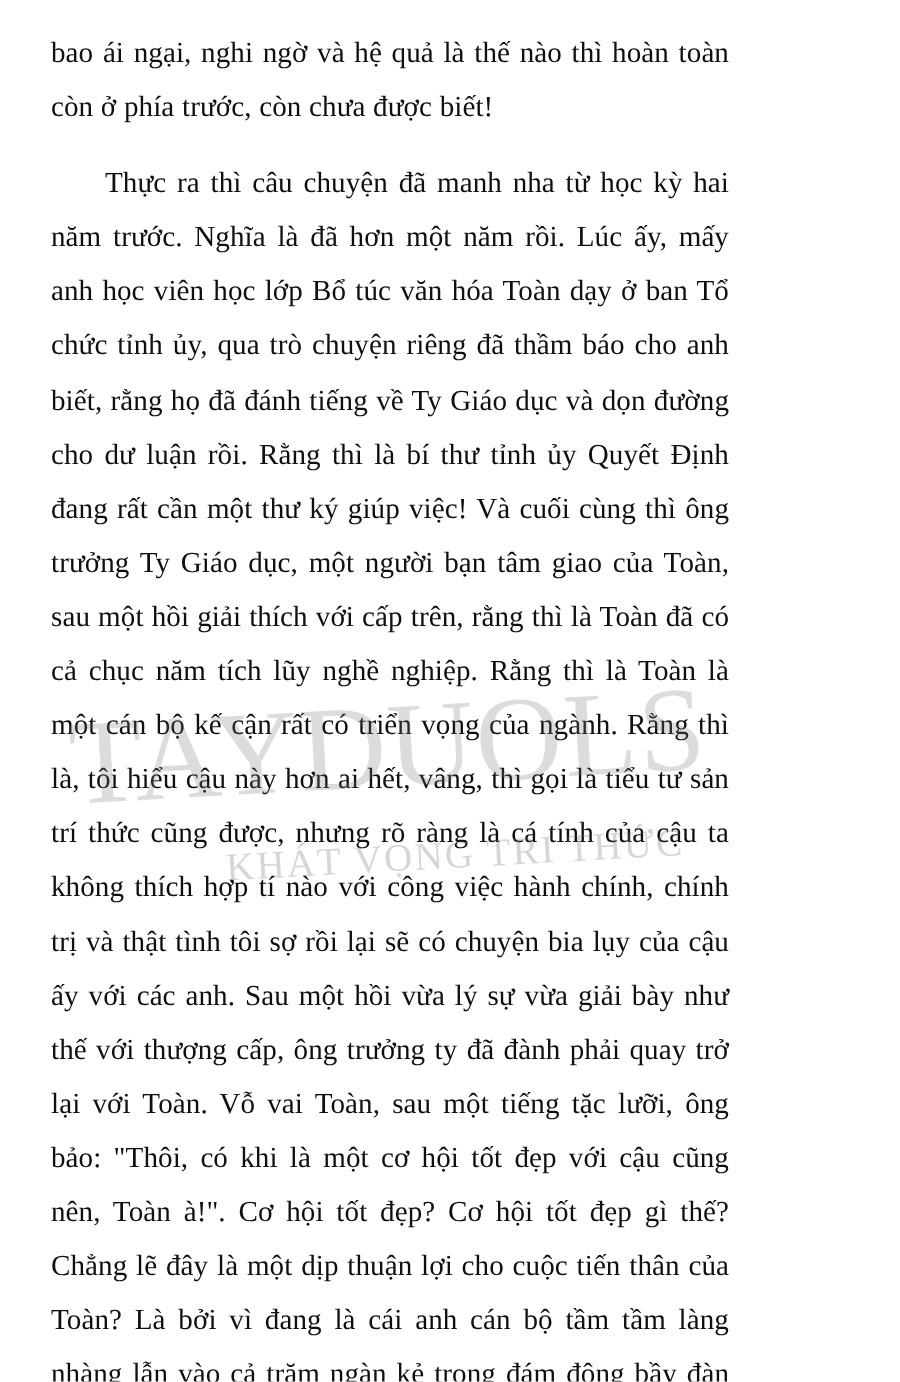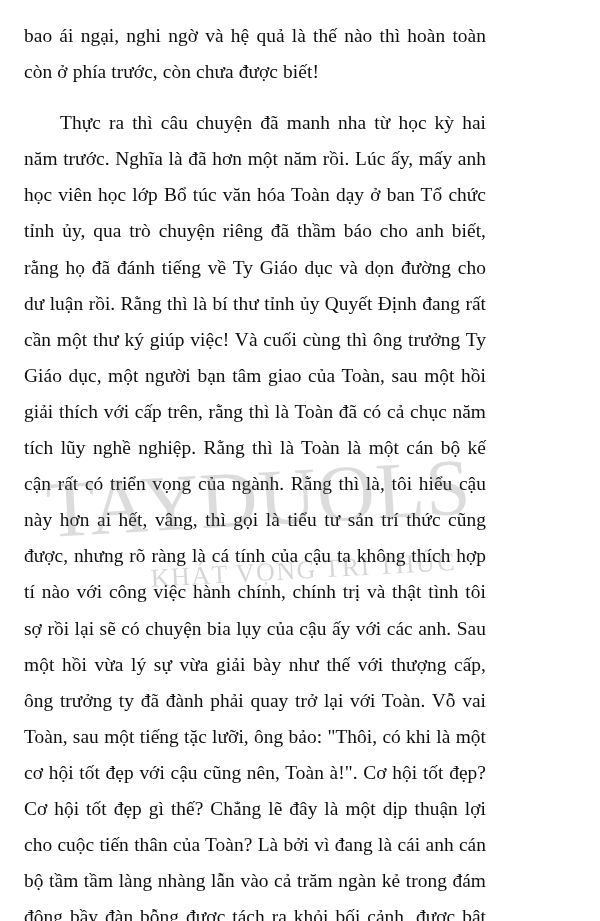--- a/index.html
+++ b/index.html
@@ -12,21 +12,21 @@
     background: #ffffff;
     font-family: "Liberation Serif", "DejaVu Serif", serif;
     color: #111111;
     overflow: hidden;
   }
   .page {
     position: relative;
     width: 520px;
     height: 921px;
     box-sizing: border-box;
-    padding: 18px 34px 10px 24px;
+    padding: 18px 34px 10px 34px;
     overflow: hidden;
   }
   .text-layer {
     position: relative;
     z-index: 2;
   }
   .para {
     margin: 0;
     font-size: 19.4px;
     line-height: 36.1px;

